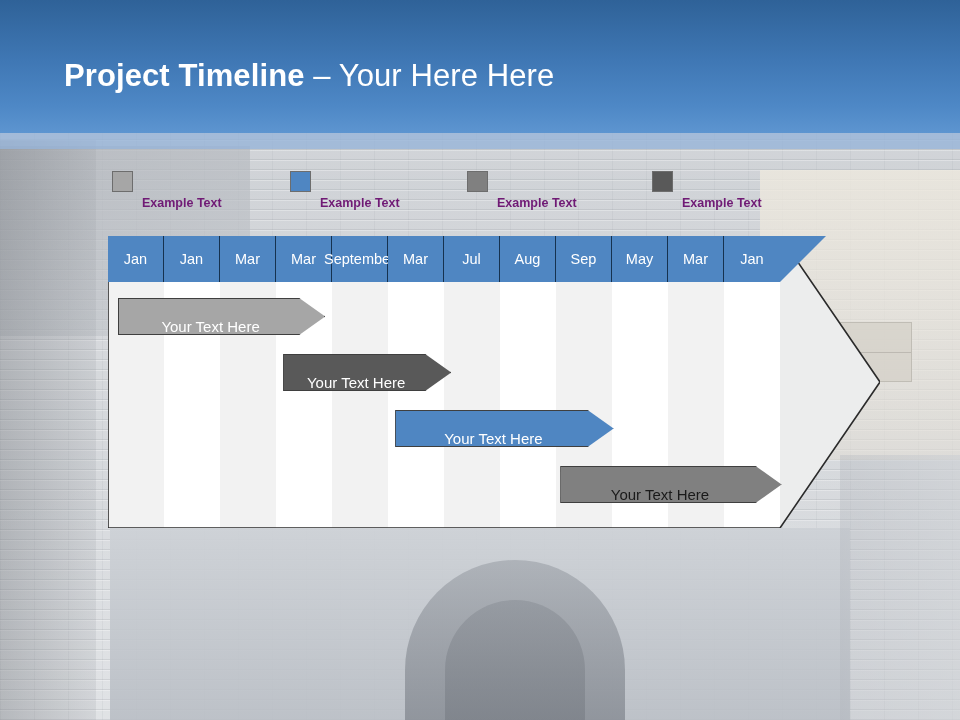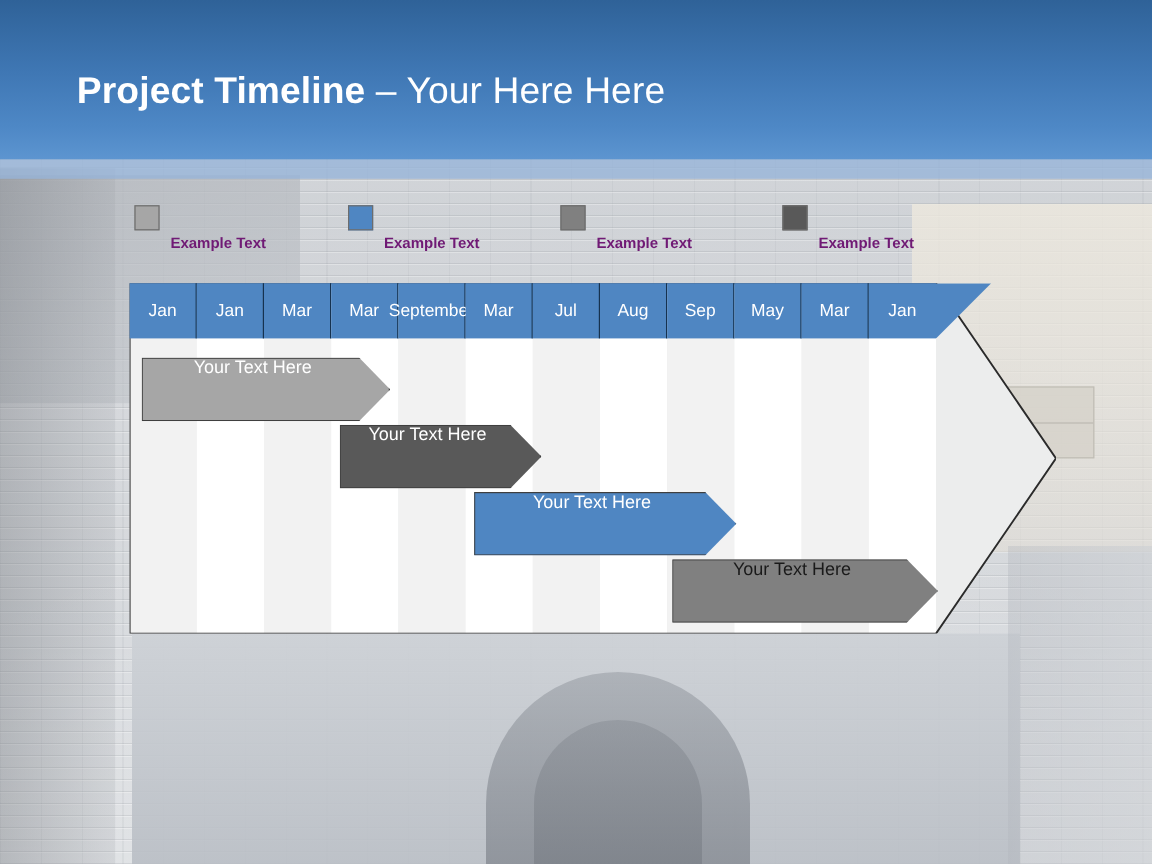--- a/index.html
+++ b/index.html
@@ -226,23 +226,23 @@
   }
 
   
   .bars {
     position: absolute;
     left: 0; top: 46px;
     width: 772px; height: 246px;
   }
   .bar {
     position: absolute;
-    height: 53px;
-    display: flex;
-    align-items: flex-start;
+    height: 37px;
+    display: flex;
+    align-items: flex-end;
     justify-content: center;
     font-size: 15px;
     white-space: nowrap;
     box-sizing: border-box;
   }
   .bar-shape {
     position: absolute;
     inset: 0;
     border: 1px solid #3f3f3f;
     box-sizing: border-box;

